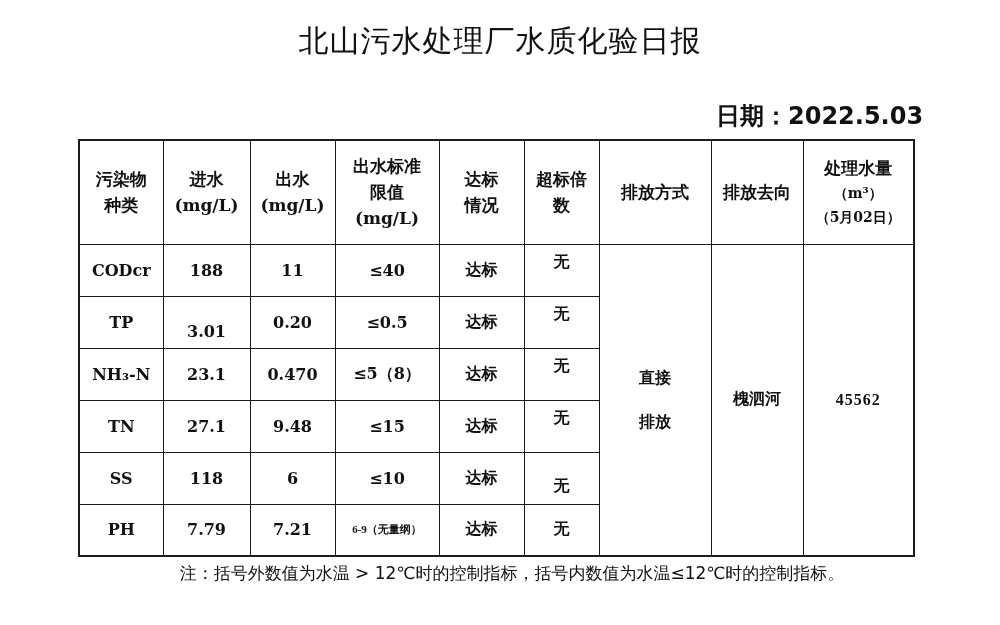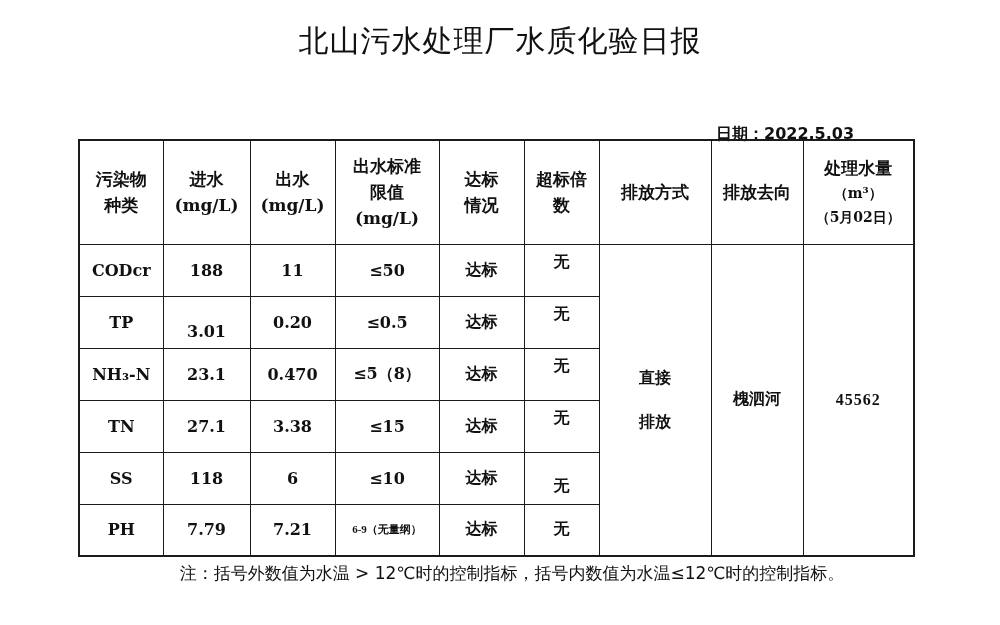--- a/index.html
+++ b/index.html
@@ -14,21 +14,21 @@
     font-family:Liberation Mono, monospace;
   }
   .meta-sampling{
     position:absolute;top:100px;left:101px;
     font-family:"DejaVu Sans","Liberation Sans",sans-serif;
     font-weight:700;font-size:20px;
   }
   .meta-date{
     position:absolute;top:100px;left:716px;
     font-family:"DejaVu Sans","Liberation Sans",sans-serif;
-    font-weight:700;font-size:16px;margin-top:24px;
+    font-weight:700;font-size:24px;
   }
   table.report{
     position:absolute;top:139px;left:78px;width:835px;
     border-collapse:collapse;table-layout:fixed;
     border:2px solid #1b1b1b;
     font-family:"DejaVu Serif","Liberation Serif",serif;
   }
   .report th,.report td{
     border:1px solid #1b1b1b;text-align:center;vertical-align:middle;
     padding:0;color:#111111;overflow:hidden;
@@ -114,21 +114,21 @@
           <span class="ln">处理水量</span>
           <span class="ln small">（m³）</span>
           <span class="ln small">（5月02日）</span>
         </th>
       </tr>
 
       <tr class="data-row r0">
         <td class="c-poll">CODcr</td>
         <td class="c-in">188</td>
         <td class="c-out">11</td>
-        <td class="c-limit">≤50</td>
+        <td class="c-limit">≤40</td>
         <td class="c-status">达标</td>
         <td class="c-exceed">无</td>
         <td class="c-method" rowspan="6">
           <span class="m-ln">直接</span>
           <span class="m-ln">排放</span>
         </td>
         <td class="c-dest" rowspan="6">槐泗河</td>
         <td class="c-volume" rowspan="6">45562</td>
       </tr>
 
@@ -146,21 +146,21 @@
         <td class="c-in">23.1</td>
         <td class="c-out">0.470</td>
         <td class="c-limit">≤5（8）</td>
         <td class="c-status">达标</td>
         <td class="c-exceed">无</td>
       </tr>
 
       <tr class="data-row r3">
         <td class="c-poll">TN</td>
         <td class="c-in">27.1</td>
-        <td class="c-out">3.38</td>
+        <td class="c-out">9.48</td>
         <td class="c-limit">≤15</td>
         <td class="c-status">达标</td>
         <td class="c-exceed">无</td>
       </tr>
 
       <tr class="data-row r4">
         <td class="c-poll">SS</td>
         <td class="c-in">118</td>
         <td class="c-out">6</td>
         <td class="c-limit">≤10</td>

